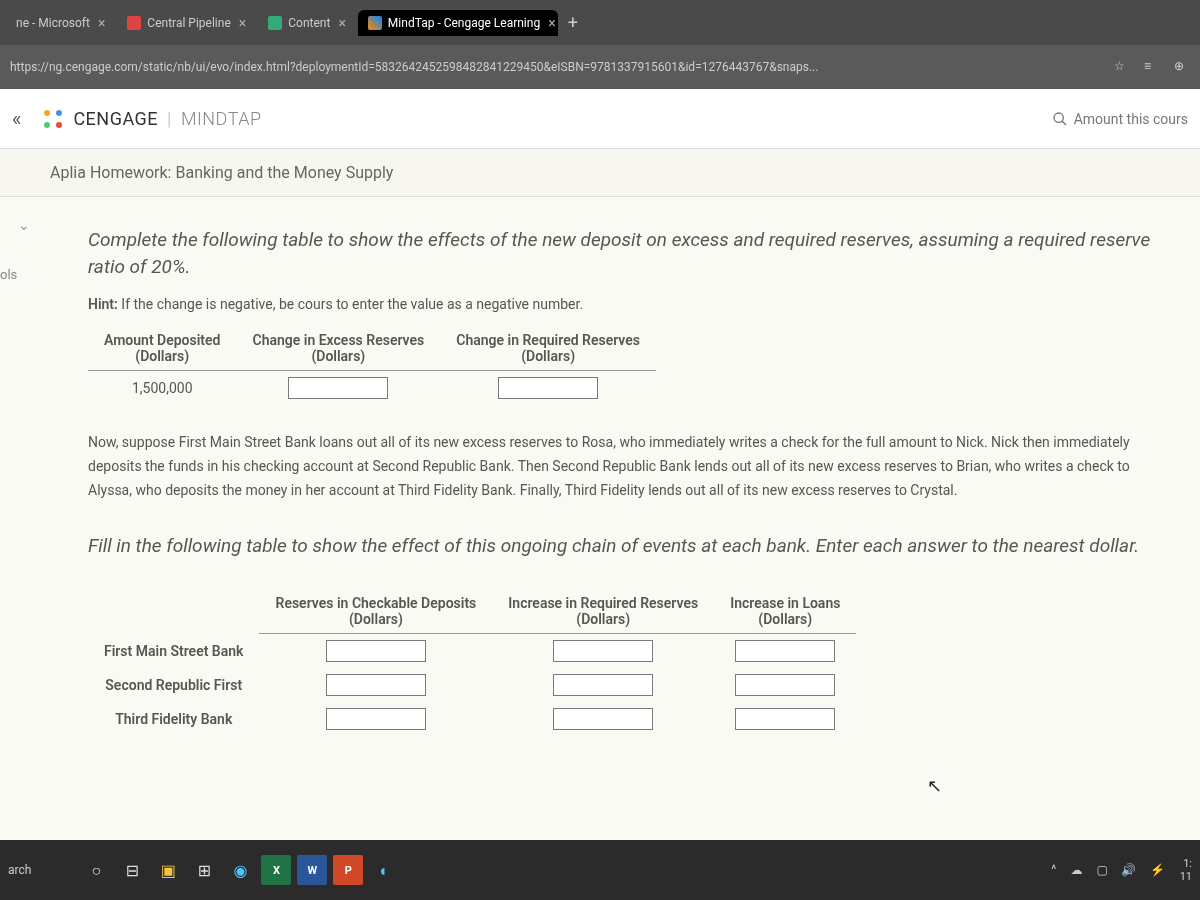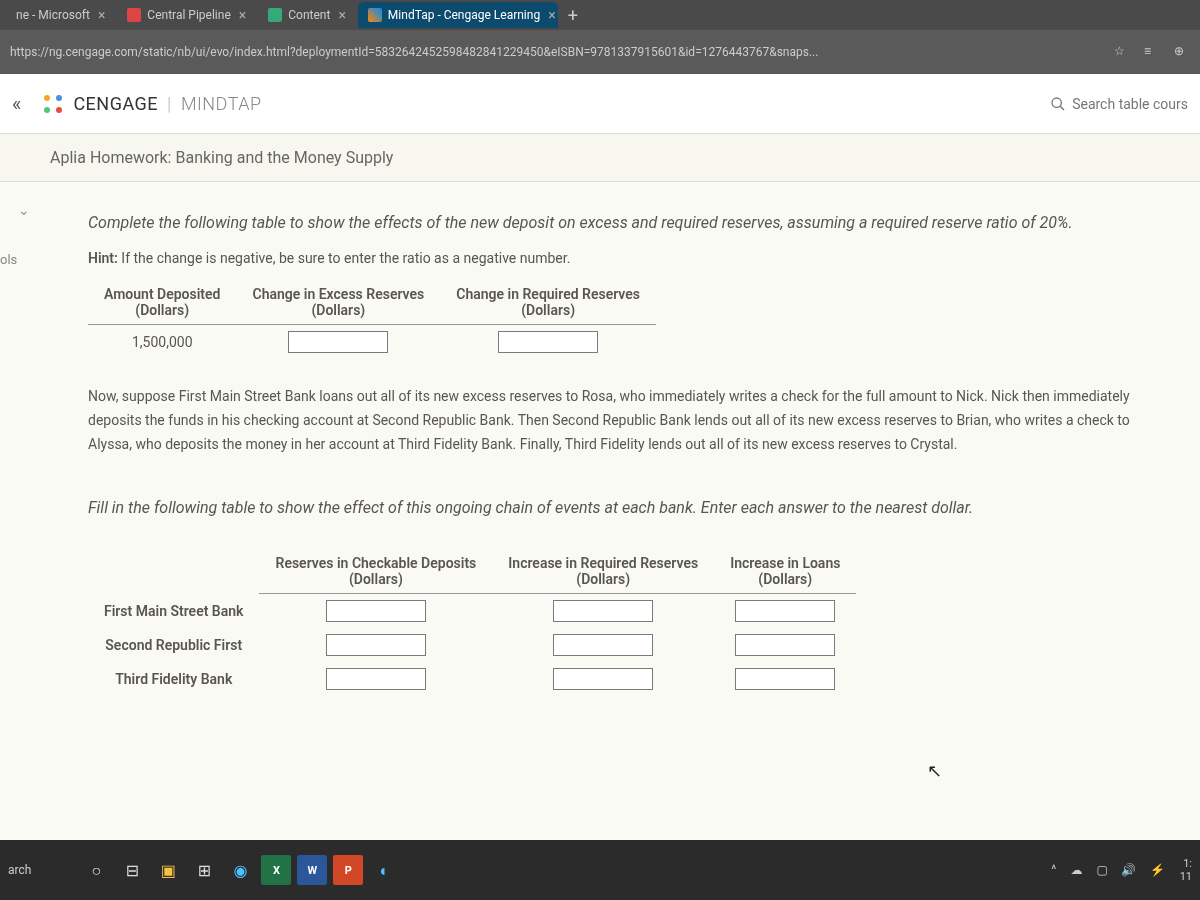--- a/index.html
+++ b/index.html
@@ -1,20 +1,20 @@
 <!DOCTYPE html>
 <html><head>
 <meta charset="utf-8">
 <style>
 * { margin: 0; padding: 0; box-sizing: border-box; font-family: -apple-system, BlinkMacSystemFont, "Segoe UI", Roboto, Arial, sans-serif; }
 body { width: 1200px; height: 900px; background: #e8e8e8; overflow: hidden; position: relative; }
 
-.browser-chrome { background: #4a4a4a; height: 30px; display: flex; align-items: center; padding: 0 6px; }
+.browser-chrome { background: #4a4a4a; height: 45px; display: flex; align-items: center; padding: 0 6px; }
 .tab { display: flex; align-items: center; height: 26px; padding: 0 10px; color: #ccc; font-size: 12px; border-radius: 6px 6px 0 0; margin-right: 2px; max-width: 200px; white-space: nowrap; overflow: hidden; }
-.tab.active { background: #0c4a6e; color: #fff; }
+.tab.active { background: #000000; color: #fff; }
 .tab-icon { width: 14px; height: 14px; margin-right: 6px; background: #888; border-radius: 2px; flex-shrink: 0; }
 .tab-close { margin-left: 8px; color: #aaa; font-size: 14px; cursor: pointer; }
 .tab-add { color: #ccc; font-size: 18px; padding: 0 8px; cursor: pointer; }
 
 .url-bar { background: #5a5a5a; height: 44px; display: flex; align-items: center; padding: 0 10px; color: #ccc; font-size: 12px; }
 .url-text { flex: 1; white-space: nowrap; overflow: hidden; }
 .url-icons { display: flex; gap: 14px; margin-left: 10px; }
 .url-icon { width: 16px; height: 16px; color: #ccc; cursor: pointer; }
 
 .app-header { background: #fff; height: 60px; display: flex; align-items: center; padding: 0 12px; border-bottom: 1px solid #ddd; }
@@ -25,21 +25,21 @@
 .brand-divider { color: #ccc; margin: 0 4px; }
 .search-area { margin-left: auto; display: flex; align-items: center; color: #777; font-size: 14px; cursor: pointer; }
 .search-icon { margin-right: 6px; }
 
 .assignment-bar { background: #f7f7f0; height: 48px; display: flex; align-items: center; padding: 0 50px; color: #666; font-size: 16px; border-bottom: 1px solid #e0ddd0; }
 
 .content-area { background: #fafaf5; padding: 30px 30px 20px 30px; height: calc(900px - 30px - 34px - 60px - 50px - 46px); overflow: hidden; position: relative; }
 .side-label { position: absolute; left: 0; top: 70px; color: #888; font-size: 13px; }
 .side-chev { position: absolute; left: 18px; top: 20px; color: #999; font-size: 14px; }
 
-.instruction { font-style: italic; color: #5a5550; font-size: 16px; margin: 0 0 16px 58px; line-height: 1.4; }
+.instruction { font-style: italic; color: #5a5550; font-size: 19px; margin: 0 0 16px 58px; line-height: 1.4; }
 .hint { color: #5a5550; font-size: 14px; margin: 0 0 14px 58px; }
 .hint b { font-weight: 600; }
 .paragraph { color: #5a5550; font-size: 14px; margin: 26px 0 0 58px; line-height: 1.7; max-width: 1060px; }
 
 table { border-collapse: collapse; margin-left: 58px; }
 th, td { padding: 6px 16px; text-align: center; font-size: 14px; color: #5a5550; }
 th { font-weight: 600; border-bottom: 1px solid #999; }
 td.rowlabel { text-align: center; font-weight: 600; }
 .input-cell input { width: 100px; height: 22px; border: 1px solid #7a7a7a; background: #fff; font-size: 13px; text-align: center; }
 
@@ -98,34 +98,34 @@
   <span class="brand-text">
     <span>CENGAGE</span>
     <span class="brand-divider">|</span>
     <span class="light">MINDTAP</span>
   </span>
   <div class="search-area">
     <svg class="search-icon" width="16" height="16" viewBox="0 0 24 24" fill="none" stroke="#777" stroke-width="2">
         <circle cx="10" cy="10" r="7"></circle>
         <line x1="21" y1="21" x2="15" y2="15"></line>
       </svg>
-    <span>Search table cours</span>
+    <span>Amount this cours</span>
   </div>
 </div>
 
 <div class="assignment-bar">
   <span>Aplia Homework: Banking and the Money Supply</span>
 </div>
 
 <div class="content-area">
   <span class="side-chev">⌄</span>
   <span class="side-label">ols</span>
 
   <p class="instruction">Complete the following table to show the effects of the new deposit on excess and required reserves, assuming a required reserve ratio of 20%.</p>
-  <p class="hint"><b>Hint:</b><span> If the change is negative, be sure to enter the ratio as a negative number.</span></p>
+  <p class="hint"><b>Hint:</b><span> If the change is negative, be cours to enter the value as a negative number.</span></p>
 
   <table>
     <thead>
       <tr>
         <th>
             <div>Amount Deposited</div>
             <div style="font-weight:600">(Dollars)</div>
           </th>
         <th>
             <div>Change in Excess Reserves</div>
@@ -141,21 +141,21 @@
       <tr>
         <td>1,500,000</td>
         <td class="input-cell"><input type="text" style=""></td>
         <td class="input-cell"><input type="text" style=""></td>
       </tr>
     </tbody>
   </table>
 
   <p class="paragraph">Now, suppose First Main Street Bank loans out all of its new excess reserves to Rosa, who immediately writes a check for the full amount to Nick. Nick then immediately deposits the funds in his checking account at Second Republic Bank. Then Second Republic Bank lends out all of its new excess reserves to Brian, who writes a check to Alyssa, who deposits the money in her account at Third Fidelity Bank. Finally, Third Fidelity lends out all of its new excess reserves to Crystal.</p>
 
-  <p class="instruction" style="margin-top:40px">Fill in the following table to show the effect of this ongoing chain of events at each bank. Enter each answer to the nearest dollar.</p>
+  <p class="instruction" style="margin-top:30px">Fill in the following table to show the effect of this ongoing chain of events at each bank. Enter each answer to the nearest dollar.</p>
 
   <table style="margin-top:30px">
     <thead>
       <tr>
         <th style="border:none"></th>
         <th>
             <div>Reserves in Checkable Deposits</div>
             <div style="font-weight:600">(Dollars)</div>
           </th>
         <th>

